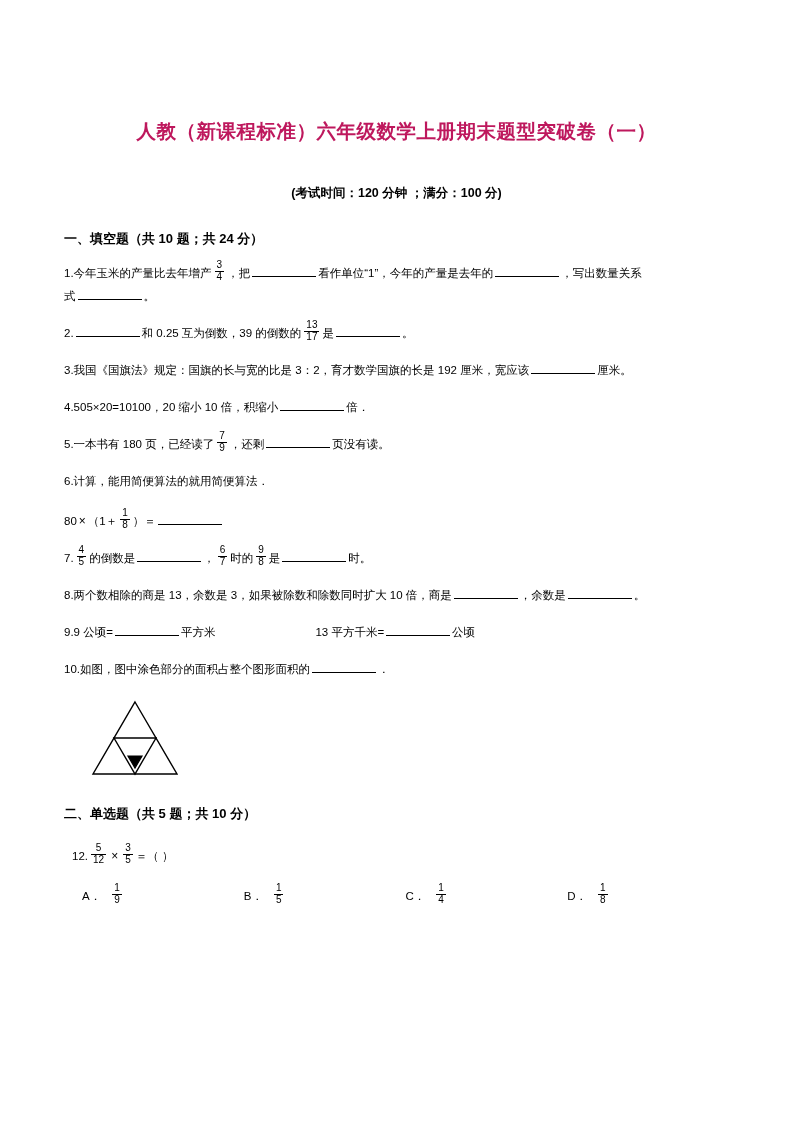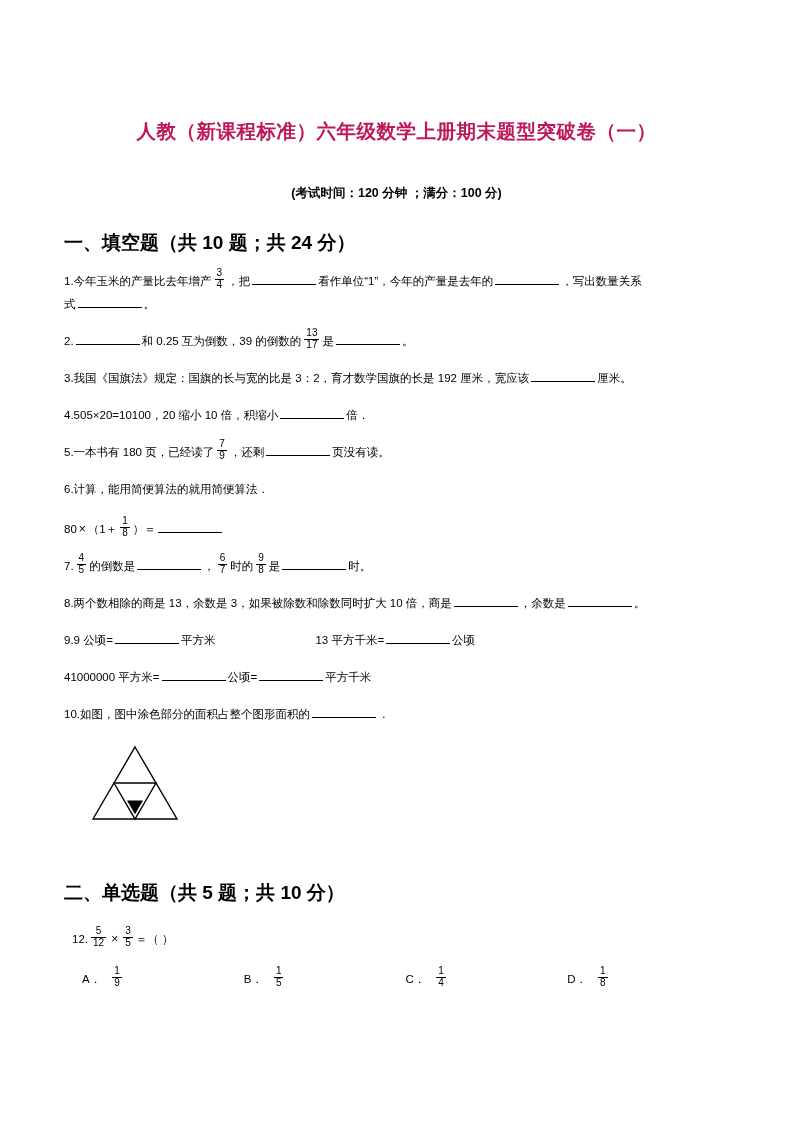--- a/index.html
+++ b/index.html
@@ -34,21 +34,21 @@
   .doc-subtitle {
     text-align: center;
     font-family: "Liberation Sans", "DejaVu Sans", sans-serif;
     font-weight: bold;
     font-size: 12.5px;
     margin: 40px 0 0 0;
   }
   .section-heading {
     font-family: "Liberation Sans", "DejaVu Sans", sans-serif;
     font-weight: bold;
-    font-size: 19px;
+    font-size: 13px;
     margin: 28px 0 0 0;
   }
   .q {
     font-family: "Liberation Sans", "DejaVu Sans", sans-serif;
     font-size: 11.5px;
     line-height: 2.0;
     margin-top: 14px;
     white-space: normal;
   }
   .blank {
@@ -104,21 +104,21 @@
     display: flex;
     align-items: center;
   }
   .choice .lbl { margin-right: 8px; }
   .mcq-stem {
     font-family: "Liberation Sans", "DejaVu Sans", sans-serif;
     font-size: 11.5px;
     margin-top: 22px;
     padding-left: 8px;
   }
-  .sec2 { margin-top: 54px; }
+  .sec2 { margin-top: 24px; }
 </style>
 </head>
 <body>
 
 <div class="page">
 
   <h1 class="doc-title">人教（新课程标准）六年级数学上册期末题型突破卷（一）</h1>
   <div class="doc-subtitle">(考试时间：120 分钟  ；满分：100 分)</div>
 
   <div class="section-heading">一、填空题（共 10 题；共 24 分）</div>
@@ -154,23 +154,20 @@
   <div class="q">
     <span>7.</span><span class="frac"><span class="num">4</span><span class="den">5</span></span><span>的倒数是</span><span class="blank lg"></span><span>，</span><span class="frac"><span class="num">6</span><span class="den">7</span></span><span>时的</span><span class="frac"><span class="num">9</span><span class="den">8</span></span><span>是</span><span class="blank lg"></span><span>时。</span>
   </div>
 
   <div class="q">
     <span>8.两个数相除的商是 13，余数是 3，如果被除数和除数同时扩大 10 倍，商是</span><span class="blank lg"></span><span>，余数是</span><span class="blank lg"></span><span>。</span>
   </div>
 
   <div class="q">
     <span>9.9 公顷=</span><span class="blank lg"></span><span>平方米</span><span class="spaced-lg"></span><span>13 平方千米=</span><span class="blank lg"></span><span>公顷</span>
-  </div>
-  <div class="q">
-    <span>41000000 平方米=</span><span class="blank lg"></span><span>公顷=</span><span class="blank lg"></span><span>平方千米</span>
   </div>
 
   <div class="q">
     <span>10.如图，图中涂色部分的面积占整个图形面积的</span><span class="blank lg"></span><span>．</span>
   </div>
 
   <div class="fig-wrap">
     <svg width="90" height="78" viewBox="0 0 90 78">
       <polygon points="45,3 87,75 3,75" fill="none" stroke="#000" stroke-width="1.4"></polygon>
       <polygon points="24,39 66,39 45,75" fill="none" stroke="#000" stroke-width="1.4"></polygon>

